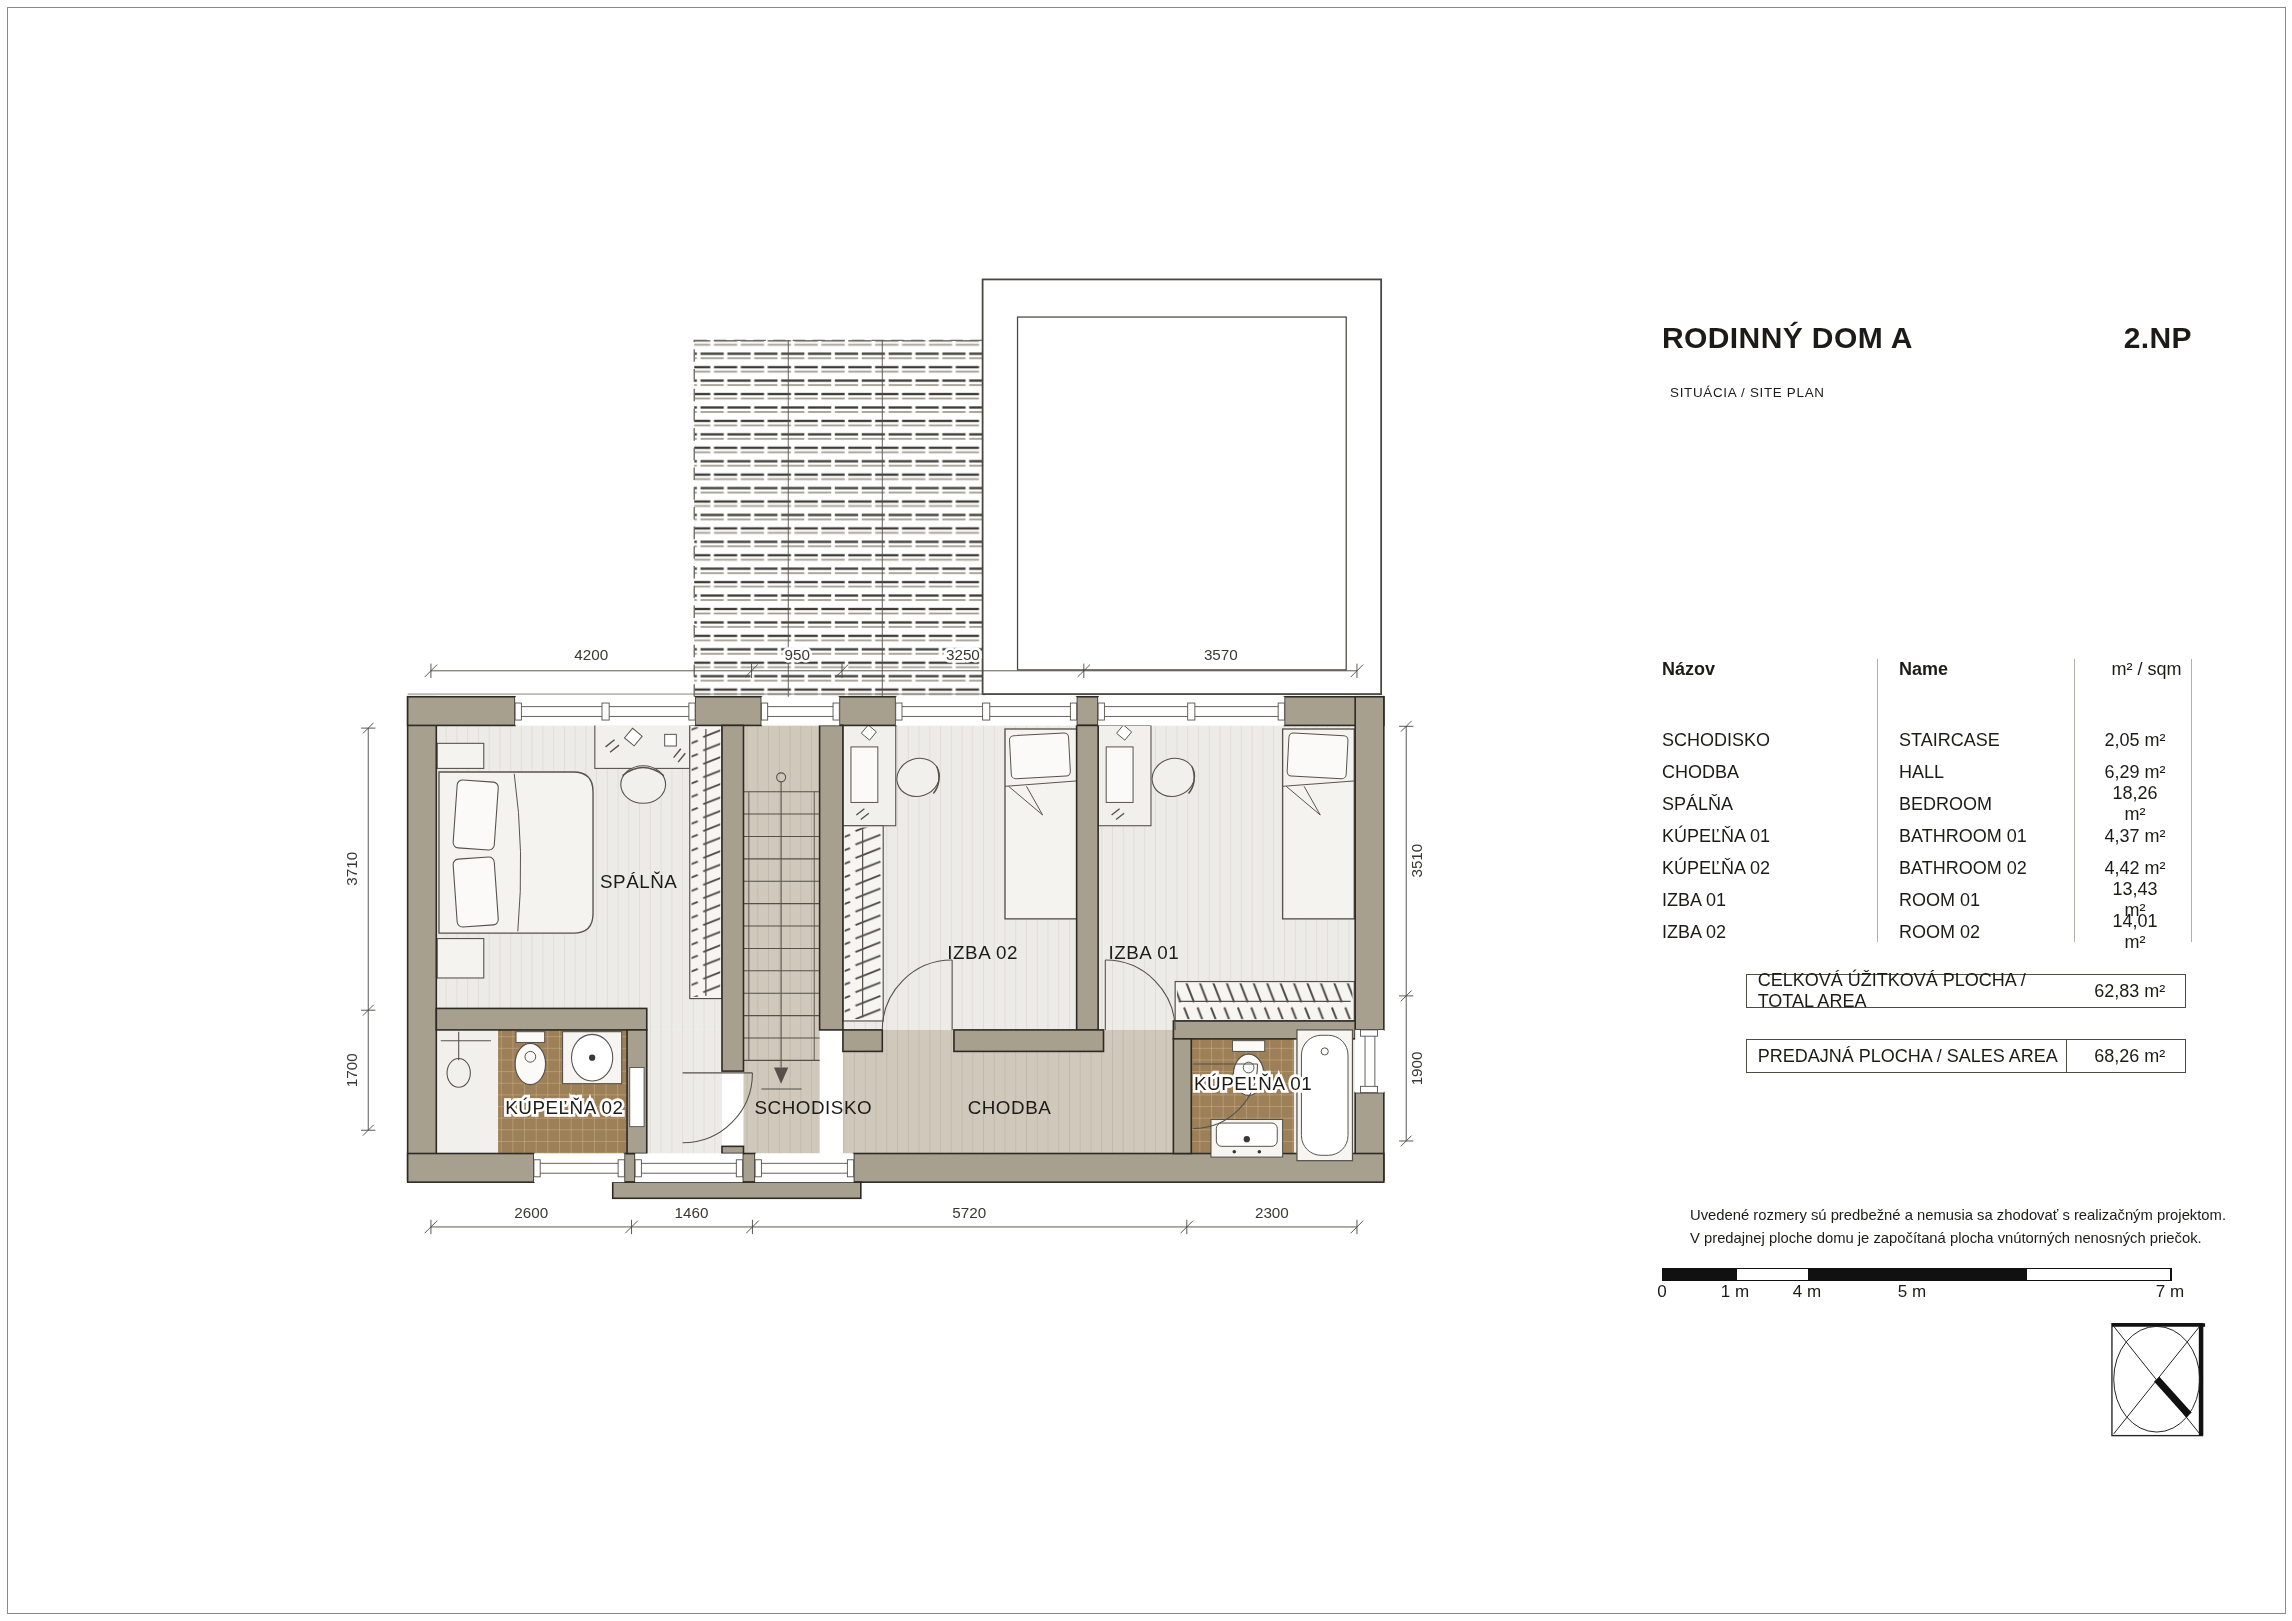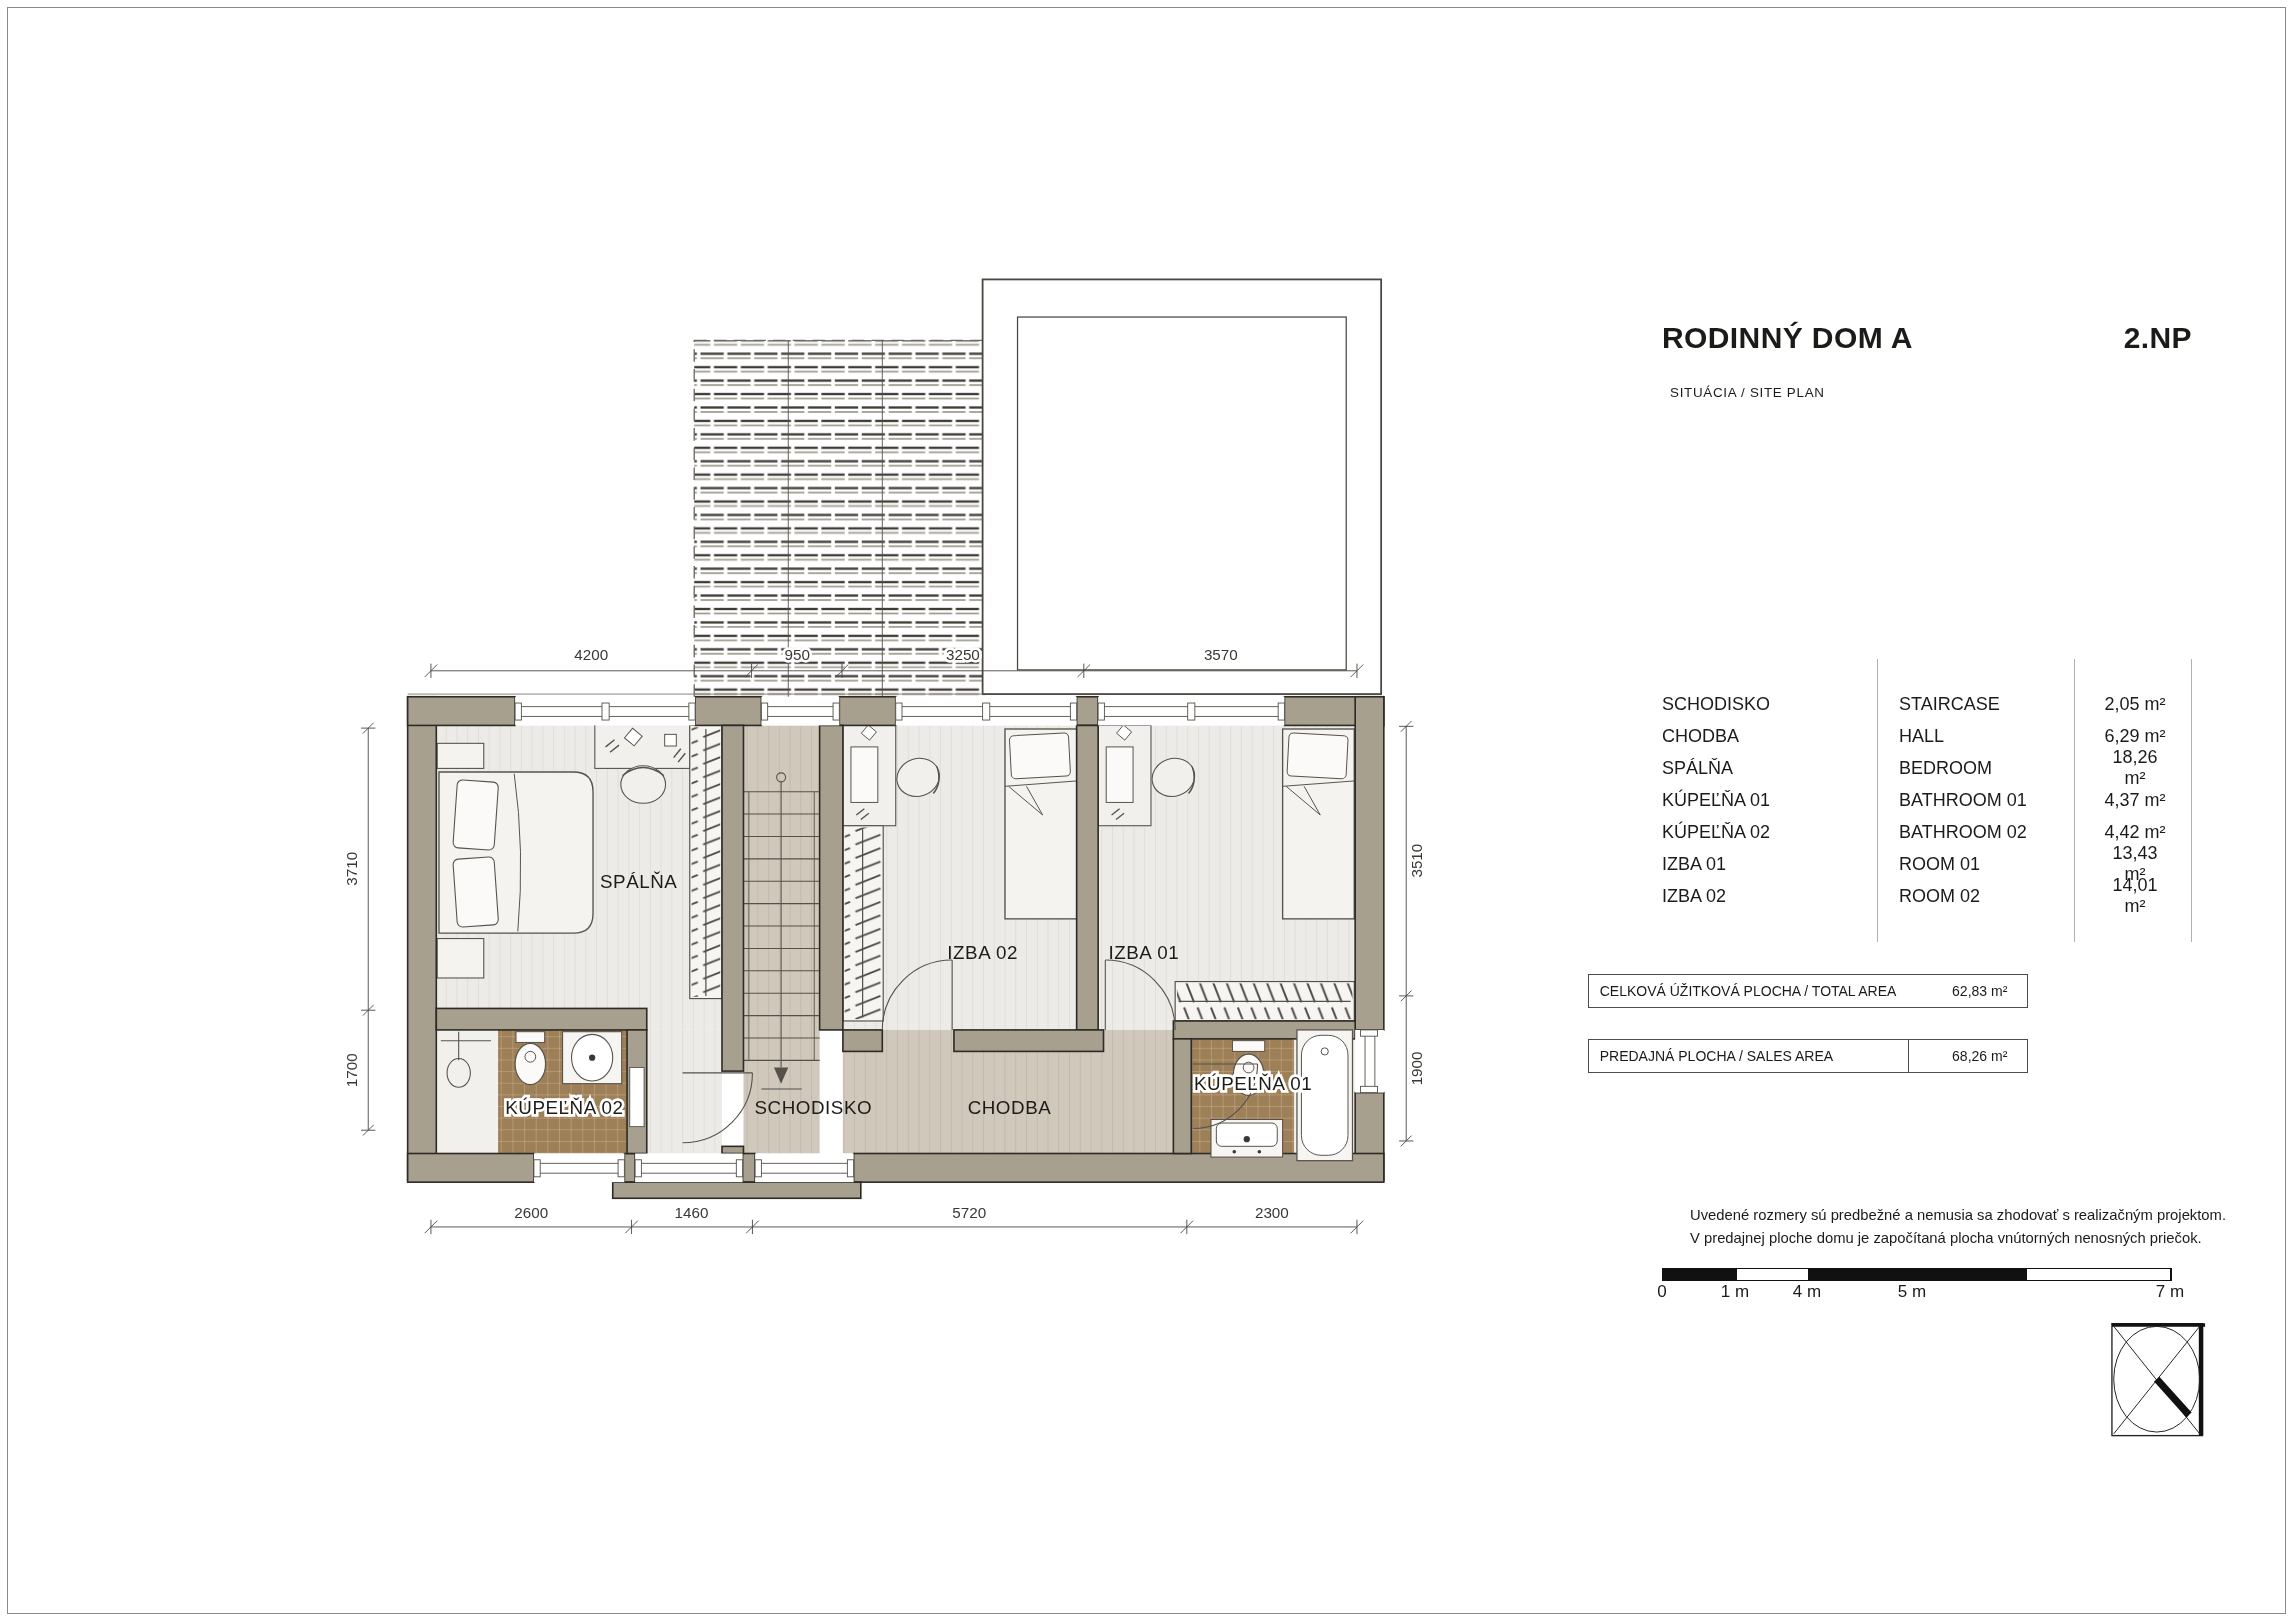--- a/index.html
+++ b/index.html
@@ -24,22 +24,22 @@
   .tbl .hdr .c2{width:204px;font-weight:bold;}
   .tbl .hdr .c3{width:87px;text-align:center;}
   .tbl .row{display:flex;height:32px;align-items:center;}
   .tbl .row .c1{width:237px;}
   .tbl .row .c2{width:204px;}
   .tbl .row .c3{width:87px;text-align:center;padding-right:23px;box-sizing:border-box;}
   .tbl .rows{margin-top:29px;}
   .vline{position:absolute;top:659px;width:0;border-left:0.9px solid #b3b0aa;height:283px;}
   .vl1{left:1877px;} .vl2{left:2074px;} .vl3{left:2191px;}
 
-  .totBox{position:absolute;left:1588px;width:440px;height:34px;border:1.8px solid #4f4c46;
-          box-sizing:border-box;display:flex;align-items:center;font-size:14px;}
+  .totBox{position:absolute;left:1746px;width:440px;height:34px;border:1.8px solid #4f4c46;
+          box-sizing:border-box;display:flex;align-items:center;font-size:18px;}
   .totBox .lbl{flex:1;padding-left:10.7px;}
   .totBox .val{width:119px;text-align:right;padding-right:19.7px;box-sizing:border-box;height:100%;
                display:flex;align-items:center;justify-content:flex-end;}
   .totBox.withDiv .val{border-left:0.9px solid #4f4c46;text-align:center;}
   .tot1{top:974px;} .tot2{top:1039px;}
 
   .notes{position:absolute;left:1662px;top:1204px;font-size:14.8px;line-height:23px;margin-left:28px;}
 
   .scalebar{position:absolute;left:1662px;top:1268px;width:508px;height:10.7px;
             border:0.9px solid #111;display:flex;box-sizing:content-box;}
@@ -370,20 +370,25 @@
     </g>
   </svg>
 
   <div class="titleRow">
     <span class="t1">RODINNÝ DOM A</span>
     <span class="t2">2.NP</span>
   </div>
   <div class="subTitle">SITUÁCIA / SITE PLAN</div>
 
   <div class="tbl">
+    <div class="hdr">
+      <span class="c1">Názov</span>
+      <span class="c2">Name</span>
+      <span class="c3">m² / sqm</span>
+    </div>
     <div class="rows">
       <div class="row">
         <span class="c1">SCHODISKO</span>
         <span class="c2">STAIRCASE</span>
         <span class="c3">2,05 m²</span>
       </div>
       <div class="row">
         <span class="c1">CHODBA</span>
         <span class="c2">HALL</span>
         <span class="c3">6,29 m²</span>

